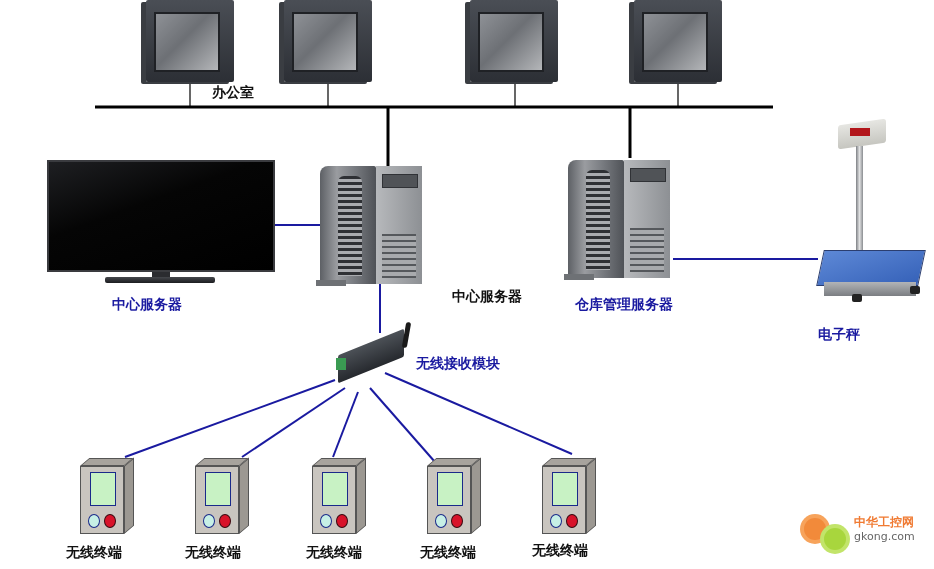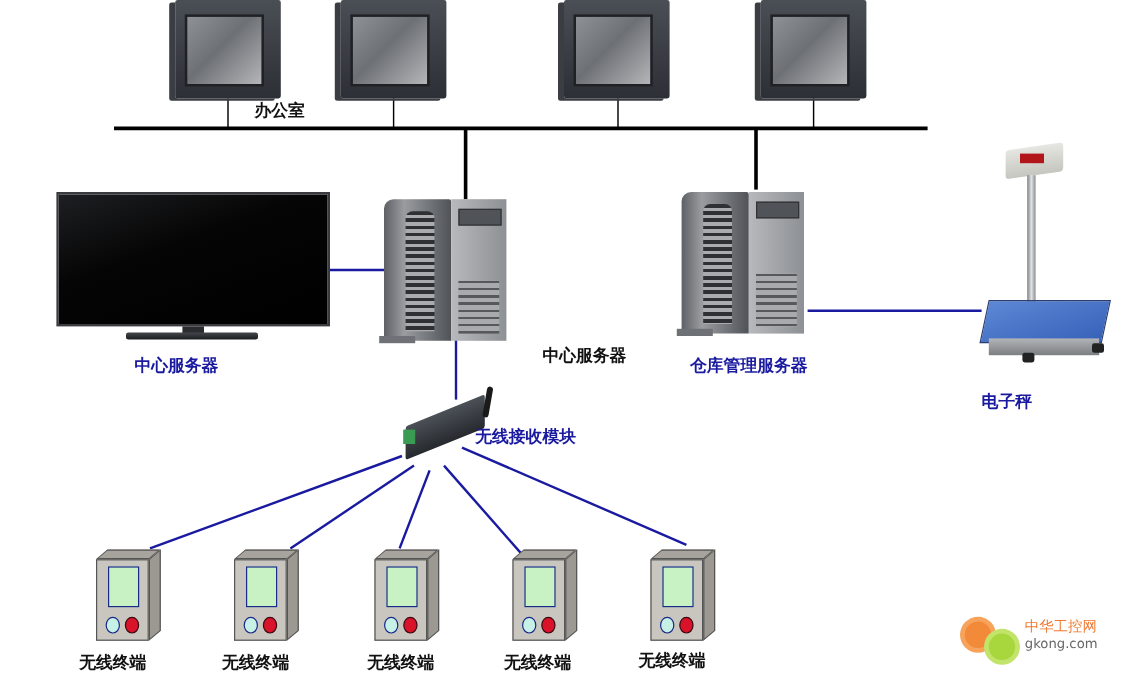--- a/index.html
+++ b/index.html
@@ -81,21 +81,21 @@
     .scale .leg1, .scale .leg2 { position: absolute; top: 172px; width: 10px; height: 8px; background: #222; border-radius: 2px; }
     .scale .leg1 { left: 34px; } .scale .leg2 { left: 92px; top: 164px; }
 
     
     .watermark { position: absolute; left: 796px; top: 508px; width: 130px; height: 50px; }
     .gear { position: absolute; border-radius: 50%; }
     .gear.orange { left: 8px; top: 10px; width: 22px; height: 22px; background: #f28a3a;
       box-shadow: 0 0 0 4px #f7a35b; }
     .gear.green { left: 28px; top: 20px; width: 22px; height: 22px; background: #a8d63d;
       box-shadow: 0 0 0 4px #c2e46a; }
-    .wm-cn { position: absolute; left: 58px; top: 6px; font-size: 12px; font-weight: normal; color: #f07a32; }
+    .wm-cn { position: absolute; left: 58px; top: 6px; font-size: 12px; font-weight: bold; color: #f07a32; }
     .wm-en { position: absolute; left: 58px; top: 22px; font-size: 11px; color: #666; }
   </style>
 </head>
 <body>
 
 <svg id="wires" width="934" height="569">
 
   <line x1="95" y1="107" x2="773" y2="107" stroke="#000" stroke-width="3"></line>
   <line x1="190" y1="82" x2="190" y2="107" stroke="#000" stroke-width="1.2"></line>
   <line x1="328" y1="82" x2="328" y2="107" stroke="#000" stroke-width="1.2"></line>
@@ -169,21 +169,21 @@
   <div class="leg1"></div>
     <div class="leg2"></div>
 </div>
 <div class="label blue" style="left:818px;top:326px;">电子秤</div>
 
 <div class="node wmodule" style="left:332px;top:322px;">
   <div class="box"></div>
   <div class="term"></div>
   <div class="ant"></div>
 </div>
-<div class="label blue" style="left:396px;top:355px;">无线接收模块</div>
+<div class="label blue" style="left:416px;top:355px;">无线接收模块</div>
 
 <div class="node terminal" style="left:80px;top:458px;">
   <div class="top"></div>
     <div class="face"></div>
     <div class="side"></div>
   <div class="lcd"></div>
   <div class="btn-g"></div>
   <div class="btn-r"></div>
 </div>
 <div class="label black" style="left:66px;top:544px;">无线终端</div>

